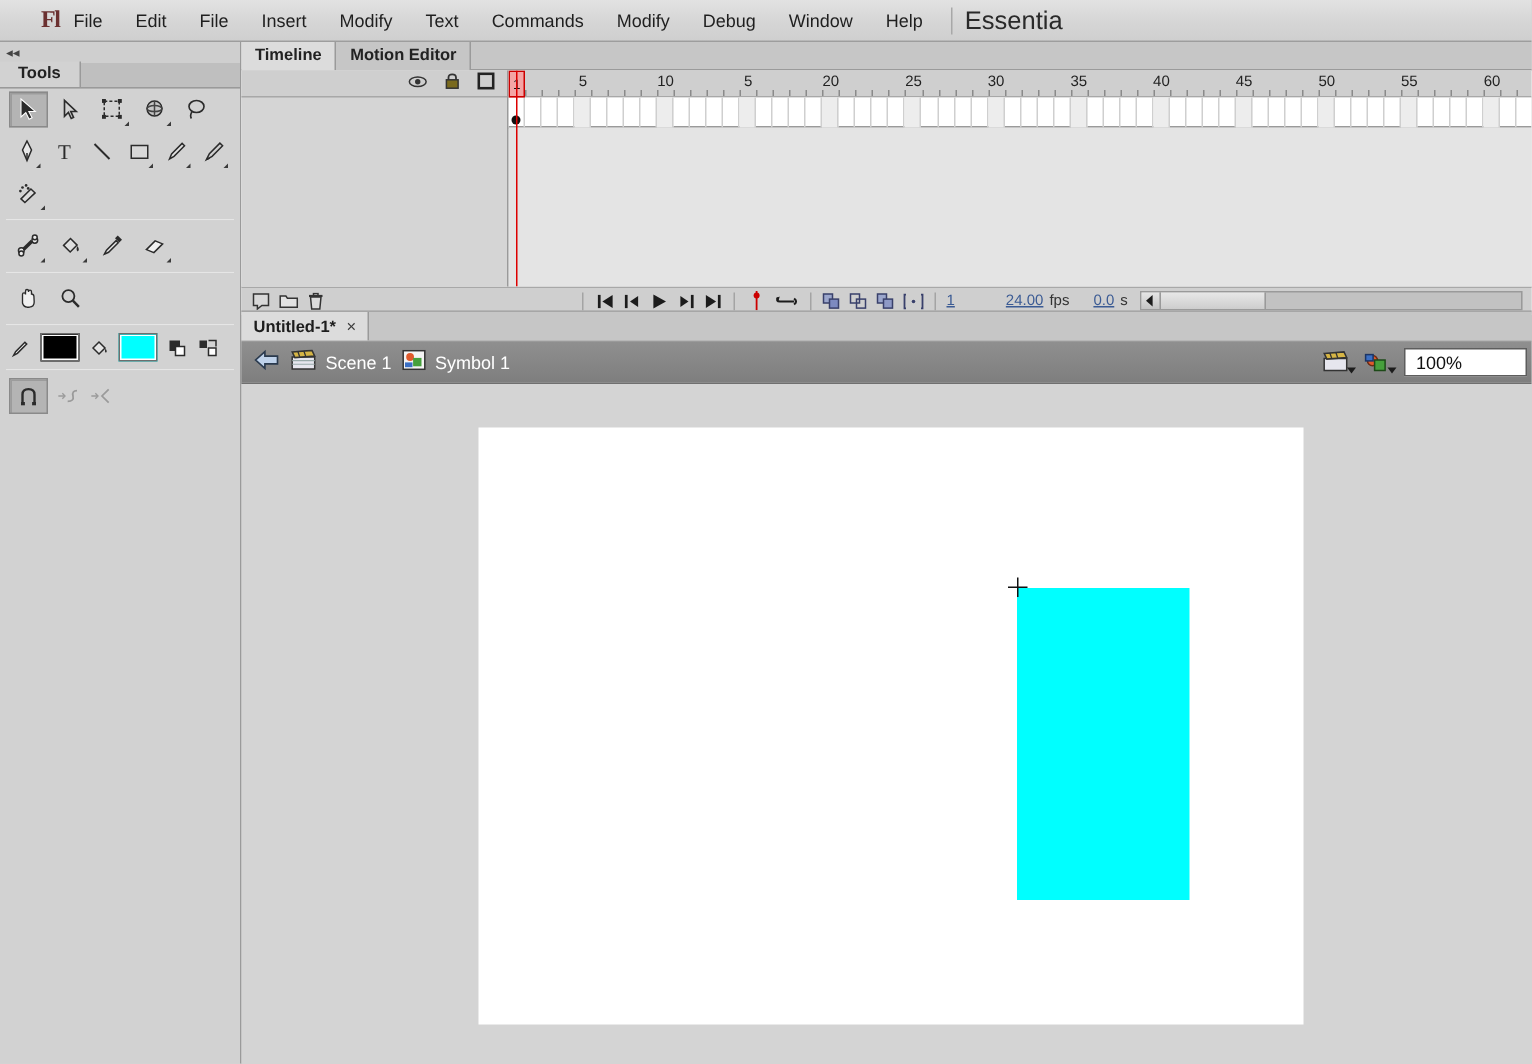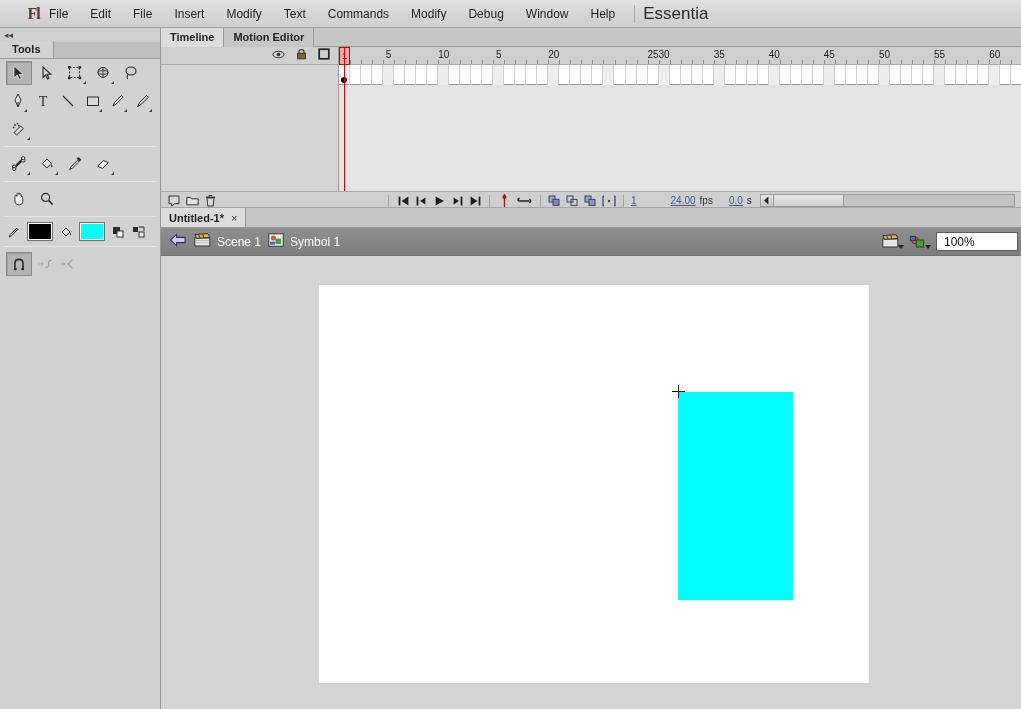--- a/index.html
+++ b/index.html
@@ -490,21 +490,21 @@
           <div class="tick" style="left: 187.34px;"></div>
           <div class="tick" style="left: 198.36px;"></div>
           <div class="tick" style="left: 209.38px;"></div>
           <div class="tick" style="left: 220.4px;"></div>
           <div class="tick-lbl" style="left: 214.89px;">20</div>
           <div class="tick" style="left: 231.42px;"></div>
           <div class="tick" style="left: 242.44px;"></div>
           <div class="tick" style="left: 253.46px;"></div>
           <div class="tick" style="left: 264.48px;"></div>
           <div class="tick" style="left: 275.5px;"></div>
-          <div class="tick-lbl" style="left: 269.99px; margin-left: 44px;">25</div>
+          <div class="tick-lbl" style="left: 269.99px;">25</div>
           <div class="tick" style="left: 286.52px;"></div>
           <div class="tick" style="left: 297.54px;"></div>
           <div class="tick" style="left: 308.56px;"></div>
           <div class="tick" style="left: 319.58px;"></div>
           <div class="tick" style="left: 330.6px;"></div>
           <div class="tick-lbl" style="left: 325.09px;">30</div>
           <div class="tick" style="left: 341.62px;"></div>
           <div class="tick" style="left: 352.64px;"></div>
           <div class="tick" style="left: 363.66px;"></div>
           <div class="tick" style="left: 374.68px;"></div>

